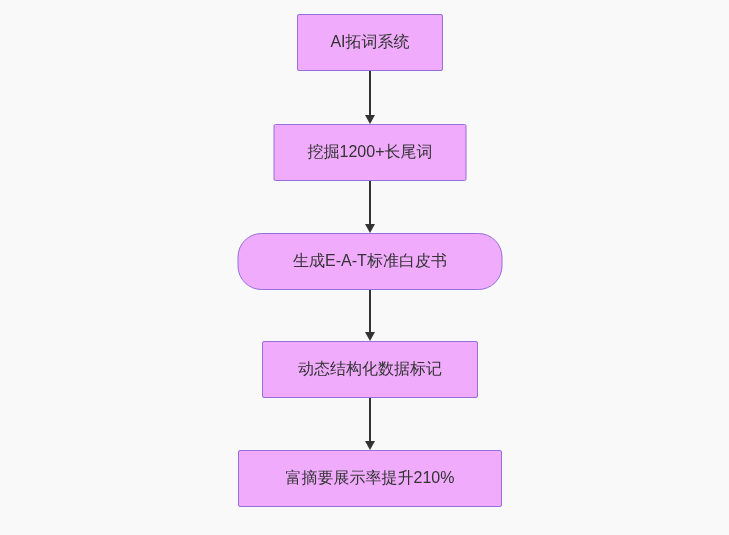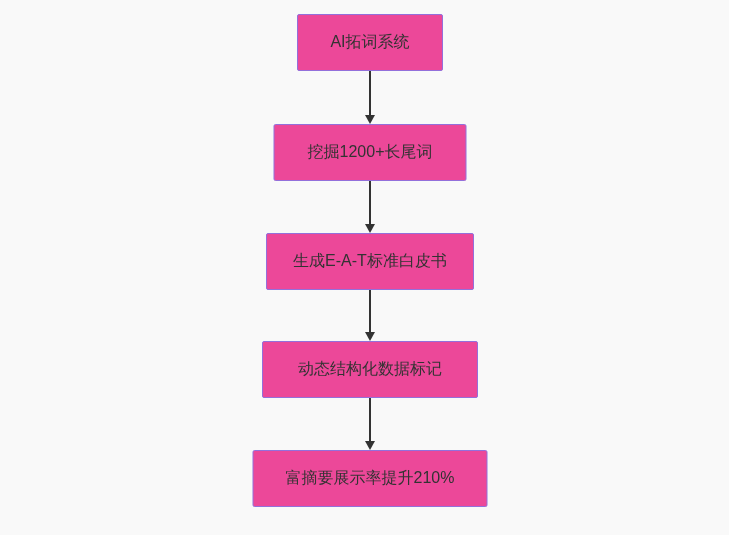--- a/index.html
+++ b/index.html
@@ -14,35 +14,35 @@
     height: 535px;
     background: #f9f9f9;
     overflow: hidden;
   }
   .node {
     position: absolute;
     left: 370px;
     transform: translateX(-50%);
     height: 57px;
     box-sizing: border-box;
-    background: #ec4899;
+    background: #f0abfc;
     border: 1.5px solid #9370DB;
     border-radius: 2px;
     display: flex;
     align-items: center;
     justify-content: center;
     color: #333333;
     font-size: 16px;
     white-space: nowrap;
   }
   .node-1 { top: 14px;  width: 146px; }
   .node-2 { top: 124px; width: 193px; justify-content: center; }
-  .node-3 { top: 233px; width: 208px; }
+  .node-3 { top: 233px; width: 265px; border-radius: 24px; }
   .node-4 { top: 341px; width: 216px; text-align: right; }
-  .node-5 { top: 450px; width: 235px; }
+  .node-5 { top: 450px; width: 264px; }
 
   .edge {
     position: absolute;
     left: 364px;
     width: 12px;
     display: flex;
     flex-direction: column;
     align-items: center;
   }
   .edge .line {

